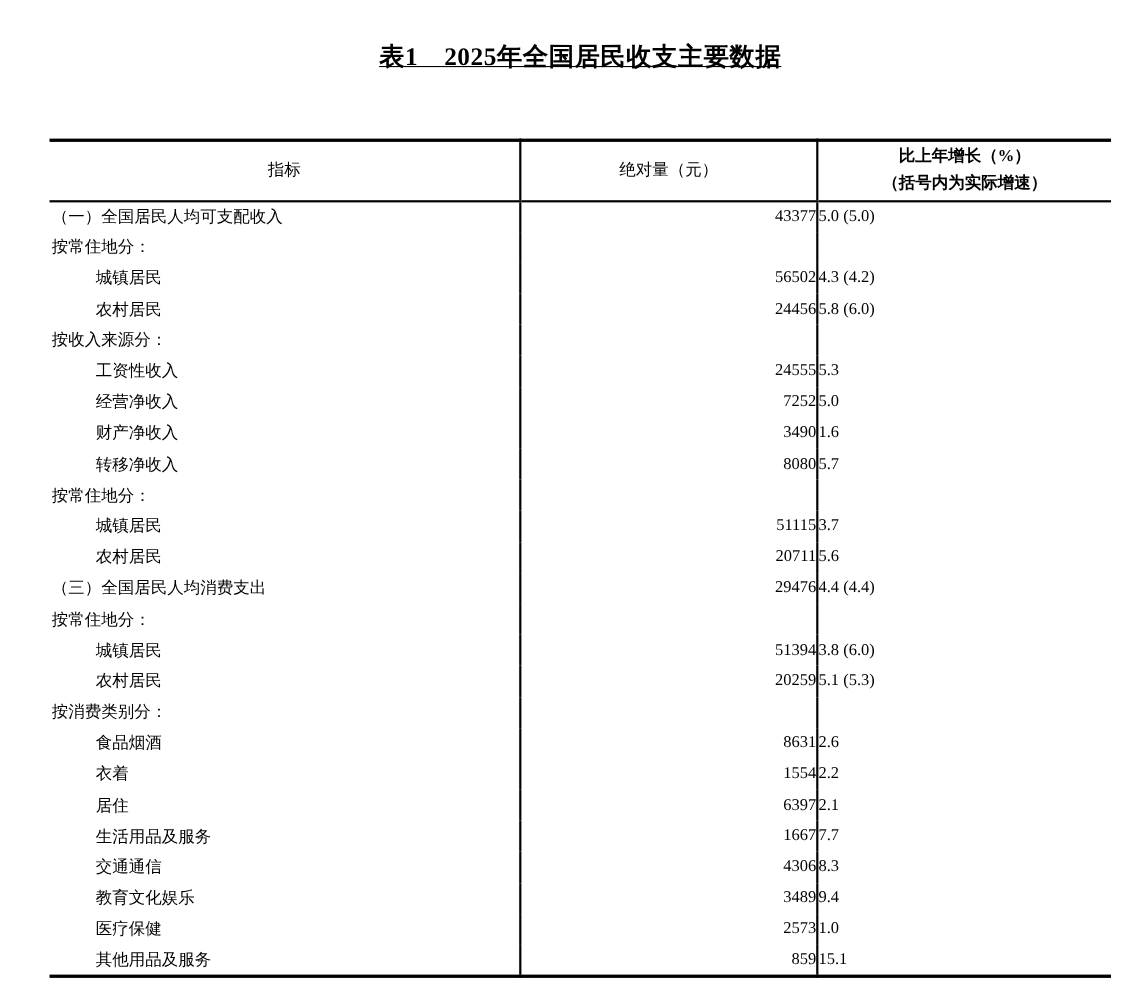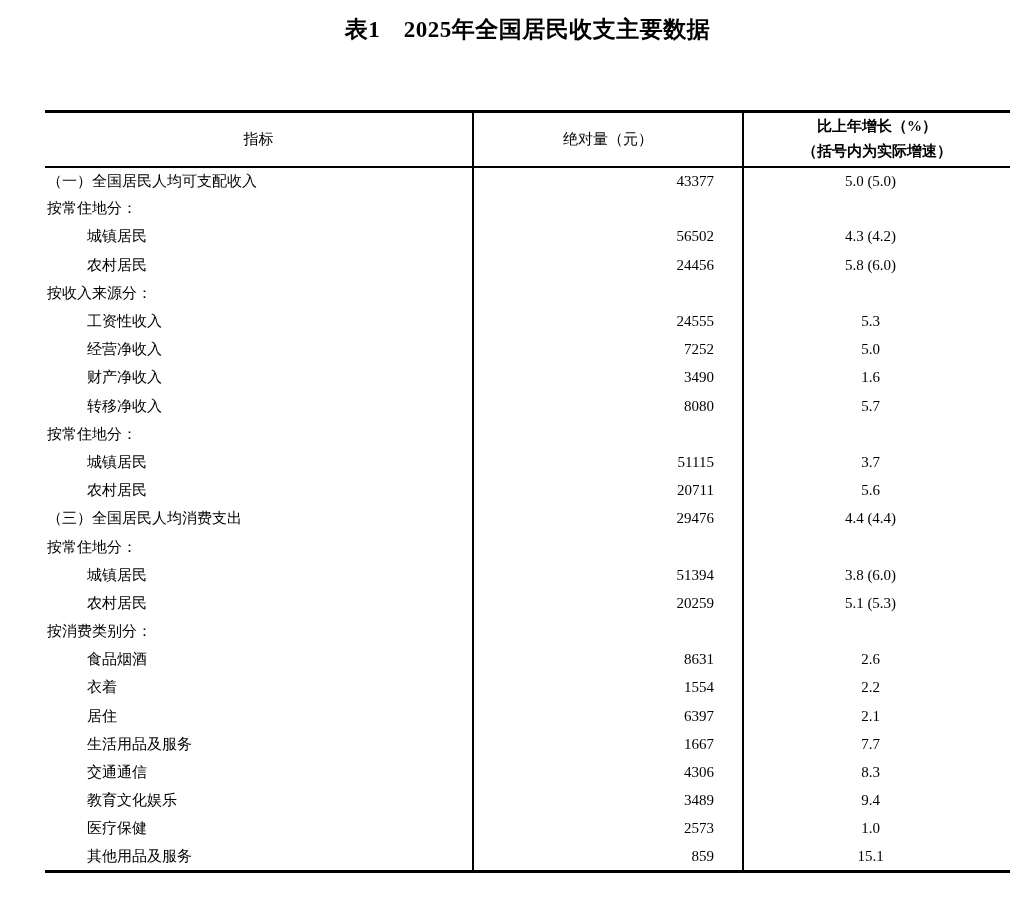--- a/index.html
+++ b/index.html
@@ -6,25 +6,26 @@
   .page {
     position: relative;
     width: 1024px;
     height: 908px;
     background: #ffffff;
     color: #000000;
     font-family: "Liberation Serif", "DejaVu Serif", serif;
   }
   .title-wrap {
     box-sizing: border-box;
-    height: 110px;
-    padding-top: 14px;
+    height: 126px;
+    padding-top: 36px;
     width: 965px;
     margin-left: 45px;
     text-align: center;
+    text-decoration: underline;
   }
   .title {
     font-size: 23px;
     font-weight: bold;
     letter-spacing: 0.5px;
     white-space: pre;
   }
   table.stat {
     margin-left: 45px;
     width: 965px;
@@ -49,22 +50,22 @@
   td.col2, th.col2, td.col3, th.col3 { border-left: 2px solid #000000; }
   tbody tr { height: 28.2px; font-family: Liberation Serif, serif; }
   tbody td {
     padding: 0;
     vertical-align: middle;
     white-space: nowrap;
     overflow: hidden;
   }
   td.c-ind { text-align: left; padding-left: 2px; }
   td.c-ind.indent { padding-left: 42px; }
-  td.c-abs { text-align: right; padding-right: 28px; }
-  td.c-gro { text-align: center; padding-right: 13px; }
+  td.c-abs { text-align: right; padding-right: 0; }
+  td.c-gro { text-align: left; padding-right: 13px; }
   .hdr-line { display: block; font-weight: bold; }
 </style>
 </head>
 <body>
 
 <div class="page">
 
   <div class="title-wrap">
     <span class="title">表1　2025年全国居民收支主要数据</span>
   </div>

